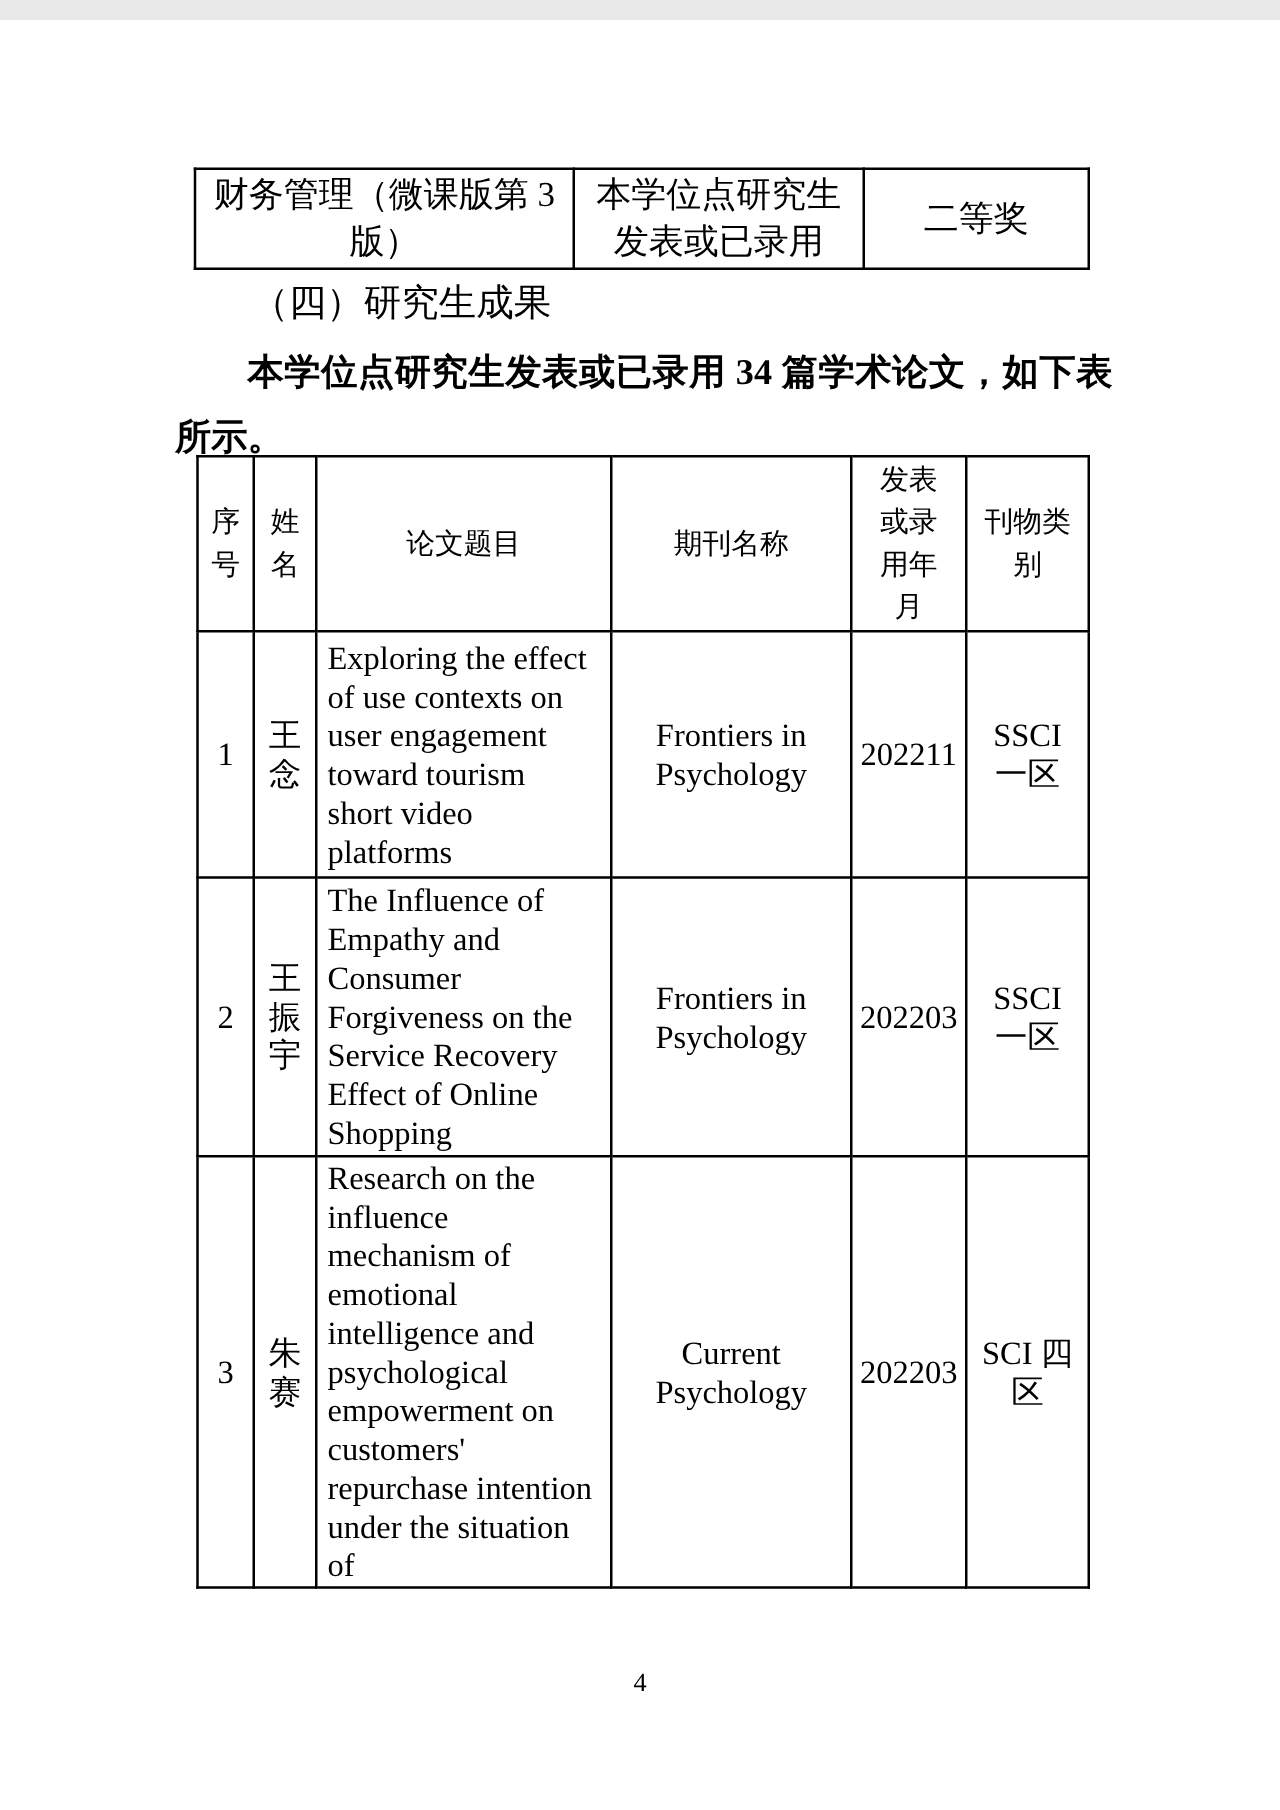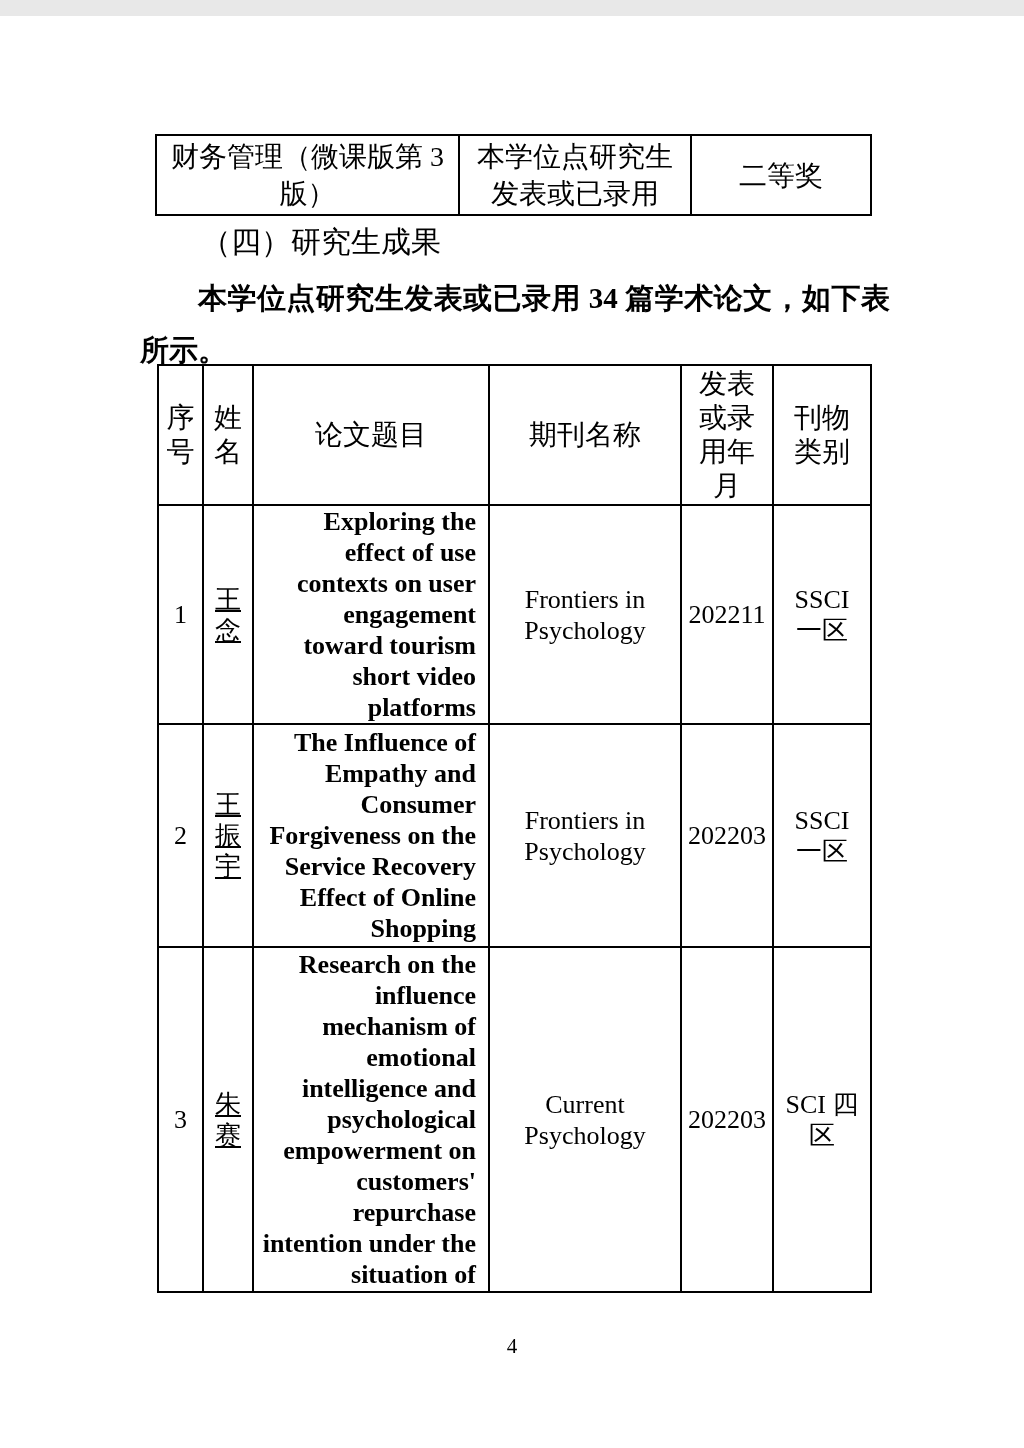--- a/index.html
+++ b/index.html
@@ -56,36 +56,35 @@
     font-weight: bold;
   }
 
   
   .papers-table { left: 157px; top: 348px; width: 713px; }
   .papers-table tr.row-header { height: 140px; }
   .papers-table tr.row-1 { height: 197px; }
   .papers-table tr.row-2 { height: 223px; }
   .papers-table tr.row-3 { height: 345px; }
   .papers-table th {
-    font-size: 28px;
+    font-size: 23px;
     line-height: 34px;
     padding: 0 4px;
   }
   .papers-table th.h-date { padding: 0 17px; }
   .papers-table th.h-cat  { padding: 0 13px; }
   .papers-table td {
     font-size: 26px;
     line-height: 31px;
     padding: 0 2px;
   }
-  .papers-table td.c-name { padding: 0 8px; text-decoration: underline; }
+  .papers-table td.c-name { padding: 0 8px; }
   .papers-table td.c-title {
-    text-align: right;
+    text-align: left;
     padding: 0 12px 0 8px;
-    font-weight: bold;
   }
   .papers-table td.c-cat { padding: 0 8px; border-radius: 19px; }
 
   
   .page-number {
     position: absolute;
     left: 0;
     top: 1318px;
     width: 100%;
     text-align: center;

